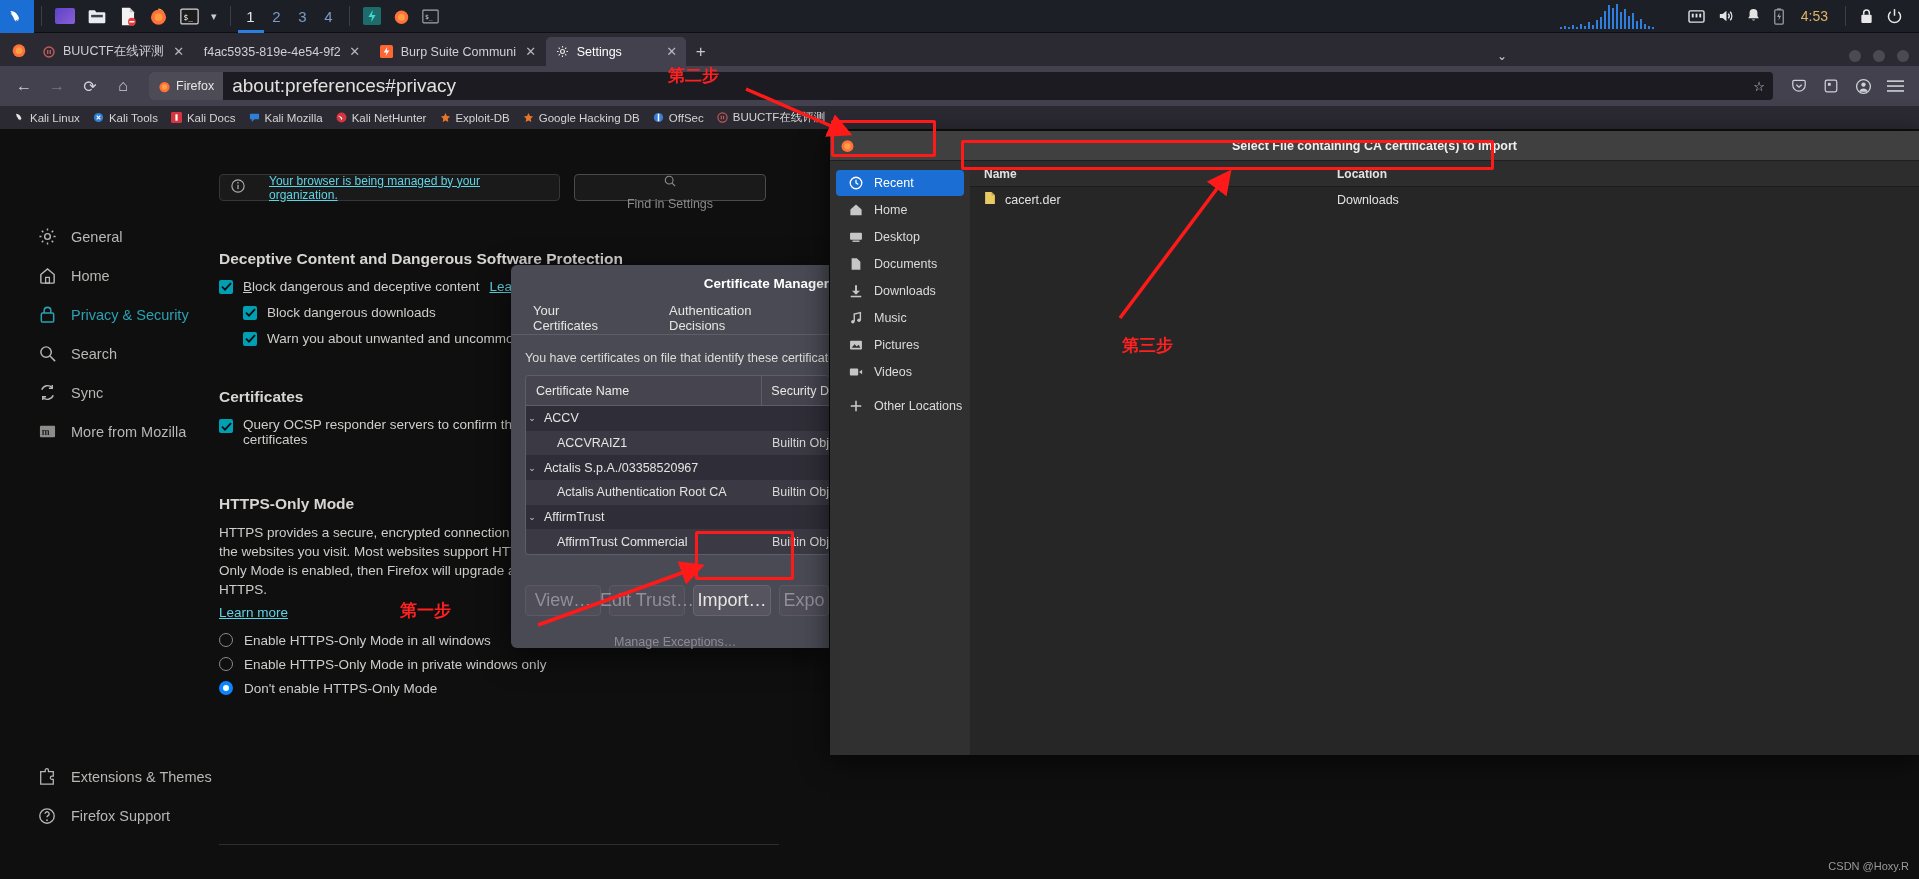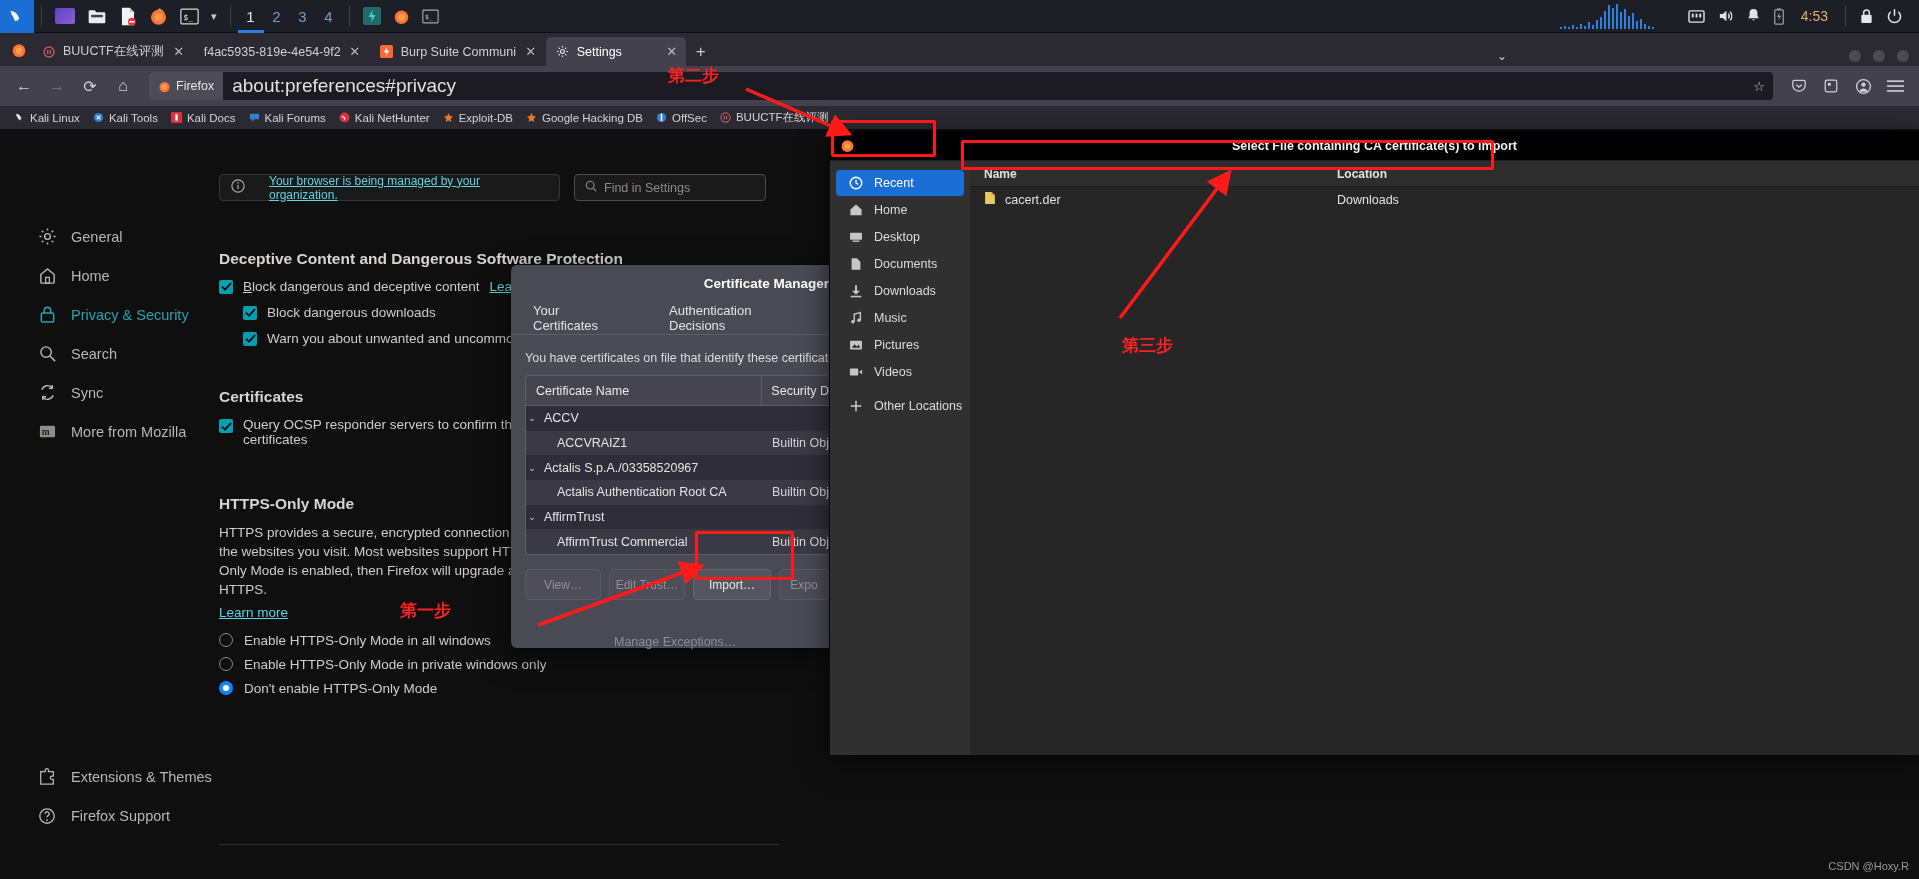--- a/index.html
+++ b/index.html
@@ -91,21 +91,21 @@
   #prefsbottom { position:absolute; left:22px; top:628px; width:260px; }
 
   #prefmain { position:absolute; left:219px; top:45px; width:700px; }
   #orgbanner { width:341px; height:27px; background:#1a1a1a; border:1px solid #35353a;
     border-radius:4px; display:flex; align-items:center; gap:24px; padding:0 11px;
     font-size:12px; }
   #orgbanner a { color:#5fd4e6; text-decoration:underline; }
   #findbox { position:absolute; left:355px; top:0; width:192px; height:27px;
     background:#1a1a1a; border:1px solid #4a4a50; border-radius:4px;
     display:flex; align-items:center; gap:7px; padding:0 10px;
-    font-size:12.5px; color:#8d8b89; }
+    font-size:12.5px; color:#8d8b89;flex-direction:column; }
 
   .sect-h { font-size:15.5px; font-weight:bold; color:#d7d5d2; margin-top:0; }
   .chk-row { display:flex; align-items:center; gap:10px; font-size:13.5px;
     color:#cfcdca; margin-top:11px; }
   .chk { width:14px; height:14px; border-radius:2px; background:#00a0b4;
     display:flex; align-items:center; justify-content:center; flex:0 0 14px; }
   .chk svg { display:block; }
   .u { text-decoration:underline; }
   .lnk { color:#5fd4e6; text-decoration:underline; }
   .para { font-size:13.5px; color:#cfcdca; line-height:1.42; }
@@ -122,48 +122,48 @@
     background:#4a4a55; border-radius:6px 0 0 6px; overflow:hidden;
     box-shadow:0 8px 30px rgba(0,0,0,.6); z-index:20; }
   #certtitle { height:36px; display:flex; align-items:center; justify-content:flex-end;
     padding-right:0; font-size:13.5px; font-weight:bold; color:#fff;
     white-space:nowrap; padding-left:200px; }
   #certtabs { display:flex; font-size:13px; color:#e6e4e1;
     border-bottom:1px solid #5e5e69; height:34px; align-items:center; }
   #certtabs .ct { padding:0 22px; }
   #certdesc { font-size:12.5px; color:#dedcd9; padding:16px 14px 10px 14px;
     white-space:nowrap; }
-  #certtable { margin:0 0 0 14px; border:1px solid #5e5e69; border-radius:4px;
+  #certtable { margin:0 0 16px 14px; border:1px solid #5e5e69; border-radius:4px;
     border-right:none; overflow:hidden; background:#1d4ed8; }
   .ct-head { display:flex; height:30px; align-items:center; background:#45444f;
     border-bottom:1px solid #5e5e69; font-size:12.5px; color:#eceae7; }
   .ct-head .c1 { width:242px; padding-left:10px; border-right:1px solid #5e5e69;
     height:30px; line-height:30px; }
   .ct-head .c2 { padding-left:9px; white-space:nowrap; }
   .ct-row { display:flex; height:24.7px; align-items:center; font-size:12.5px;
     color:#e6e4e1; }
   .ct-row.grp { background:#2f2e38; }
   .ct-row.leaf { background:#3b3a44; }
   .ct-row .c1 { width:242px; display:flex; align-items:center; gap:6px; }
   .ct-row .c2 { padding-left:9px; color:#d9d7d4; white-space:nowrap; }
   .chev { display:inline-block; font-size:9px; color:#cfcdca; width:12px;
     text-align:center; }
   #certbtns { display:flex; gap:8px; padding:14px 0 0 14px; align-items:center; }
   .dbtn { height:31px; min-width:76px; background:#55545f; border:1px solid #66656f;
     border-radius:4px; display:flex; align-items:center; justify-content:center;
-    font-size:12px; color:#e8e6e3; padding:0 12px; white-space:nowrap; }
+    font-size:18px; color:#e8e6e3; padding:0 12px; white-space:nowrap; }
   .dbtn.dim { color:#918f98; background:#4e4d58; border-color:#5b5a64; }
   #manage-exc { position:absolute; left:614px; top:602px; font-size:12.5px;
     color:#8d8b97; z-index:21; }
 
   
   #filedlg { position:absolute; left:830px; top:98px; width:1089px; height:624px;
     background:#2b2b2b; z-index:30; display:flex; flex-direction:column;
     box-shadow:0 6px 26px rgba(0,0,0,.65); }
-  #fd-head { height:30px; background:#000000; display:flex; align-items:center;
+  #fd-head { height:30px; background:#404040; display:flex; align-items:center;
     border-bottom:1px solid #1f1f1f; }
   #fd-head .fdfav { width:34px; display:flex; align-items:center; justify-content:center; }
   #fd-title { flex:1; text-align:center; font-size:12.5px; font-weight:bold;
     color:#efefef; padding-right:34px; }
   #fd-body { flex:1; display:flex; }
   #fd-side { width:140px; background:#303030; padding-top:8px; }
   .fs-item { display:flex; align-items:center; gap:11px; height:26px; padding-left:12px;
     font-size:12.5px; color:#dcdcdc; margin:1px 6px; border-radius:4px; }
   .fs-item.sel { background:#1b6fd4; color:#fff; }
   .fs-ico { width:15px; display:flex; align-items:center; justify-content:center;
@@ -461,21 +461,21 @@
           </svg>
         </span>
       <span>Kali Docs</span>
     </div>
     <div class="bm">
       <span class="bmico">
           <svg width="11" height="11" viewBox="0 0 12 12">
             <path d="M1 2h10v6H6l-3 3V8H1z" fill="#2f7fd4"></path>
           </svg>
         </span>
-      <span>Kali Forums</span>
+      <span>Kali Mozilla</span>
     </div>
     <div class="bm">
       <span class="bmico">
           <svg width="11" height="11" viewBox="0 0 12 12">
             <circle cx="6" cy="6" r="5.4" fill="#d6353f"></circle>
             <path d="M2 4c2 0 4 1.2 5 3l-1 2-1-2.4C4 5.6 3 4.8 2 4z" fill="#fff"></path>
           </svg>
         </span>
       <span>Kali NetHunter</span>
     </div>

